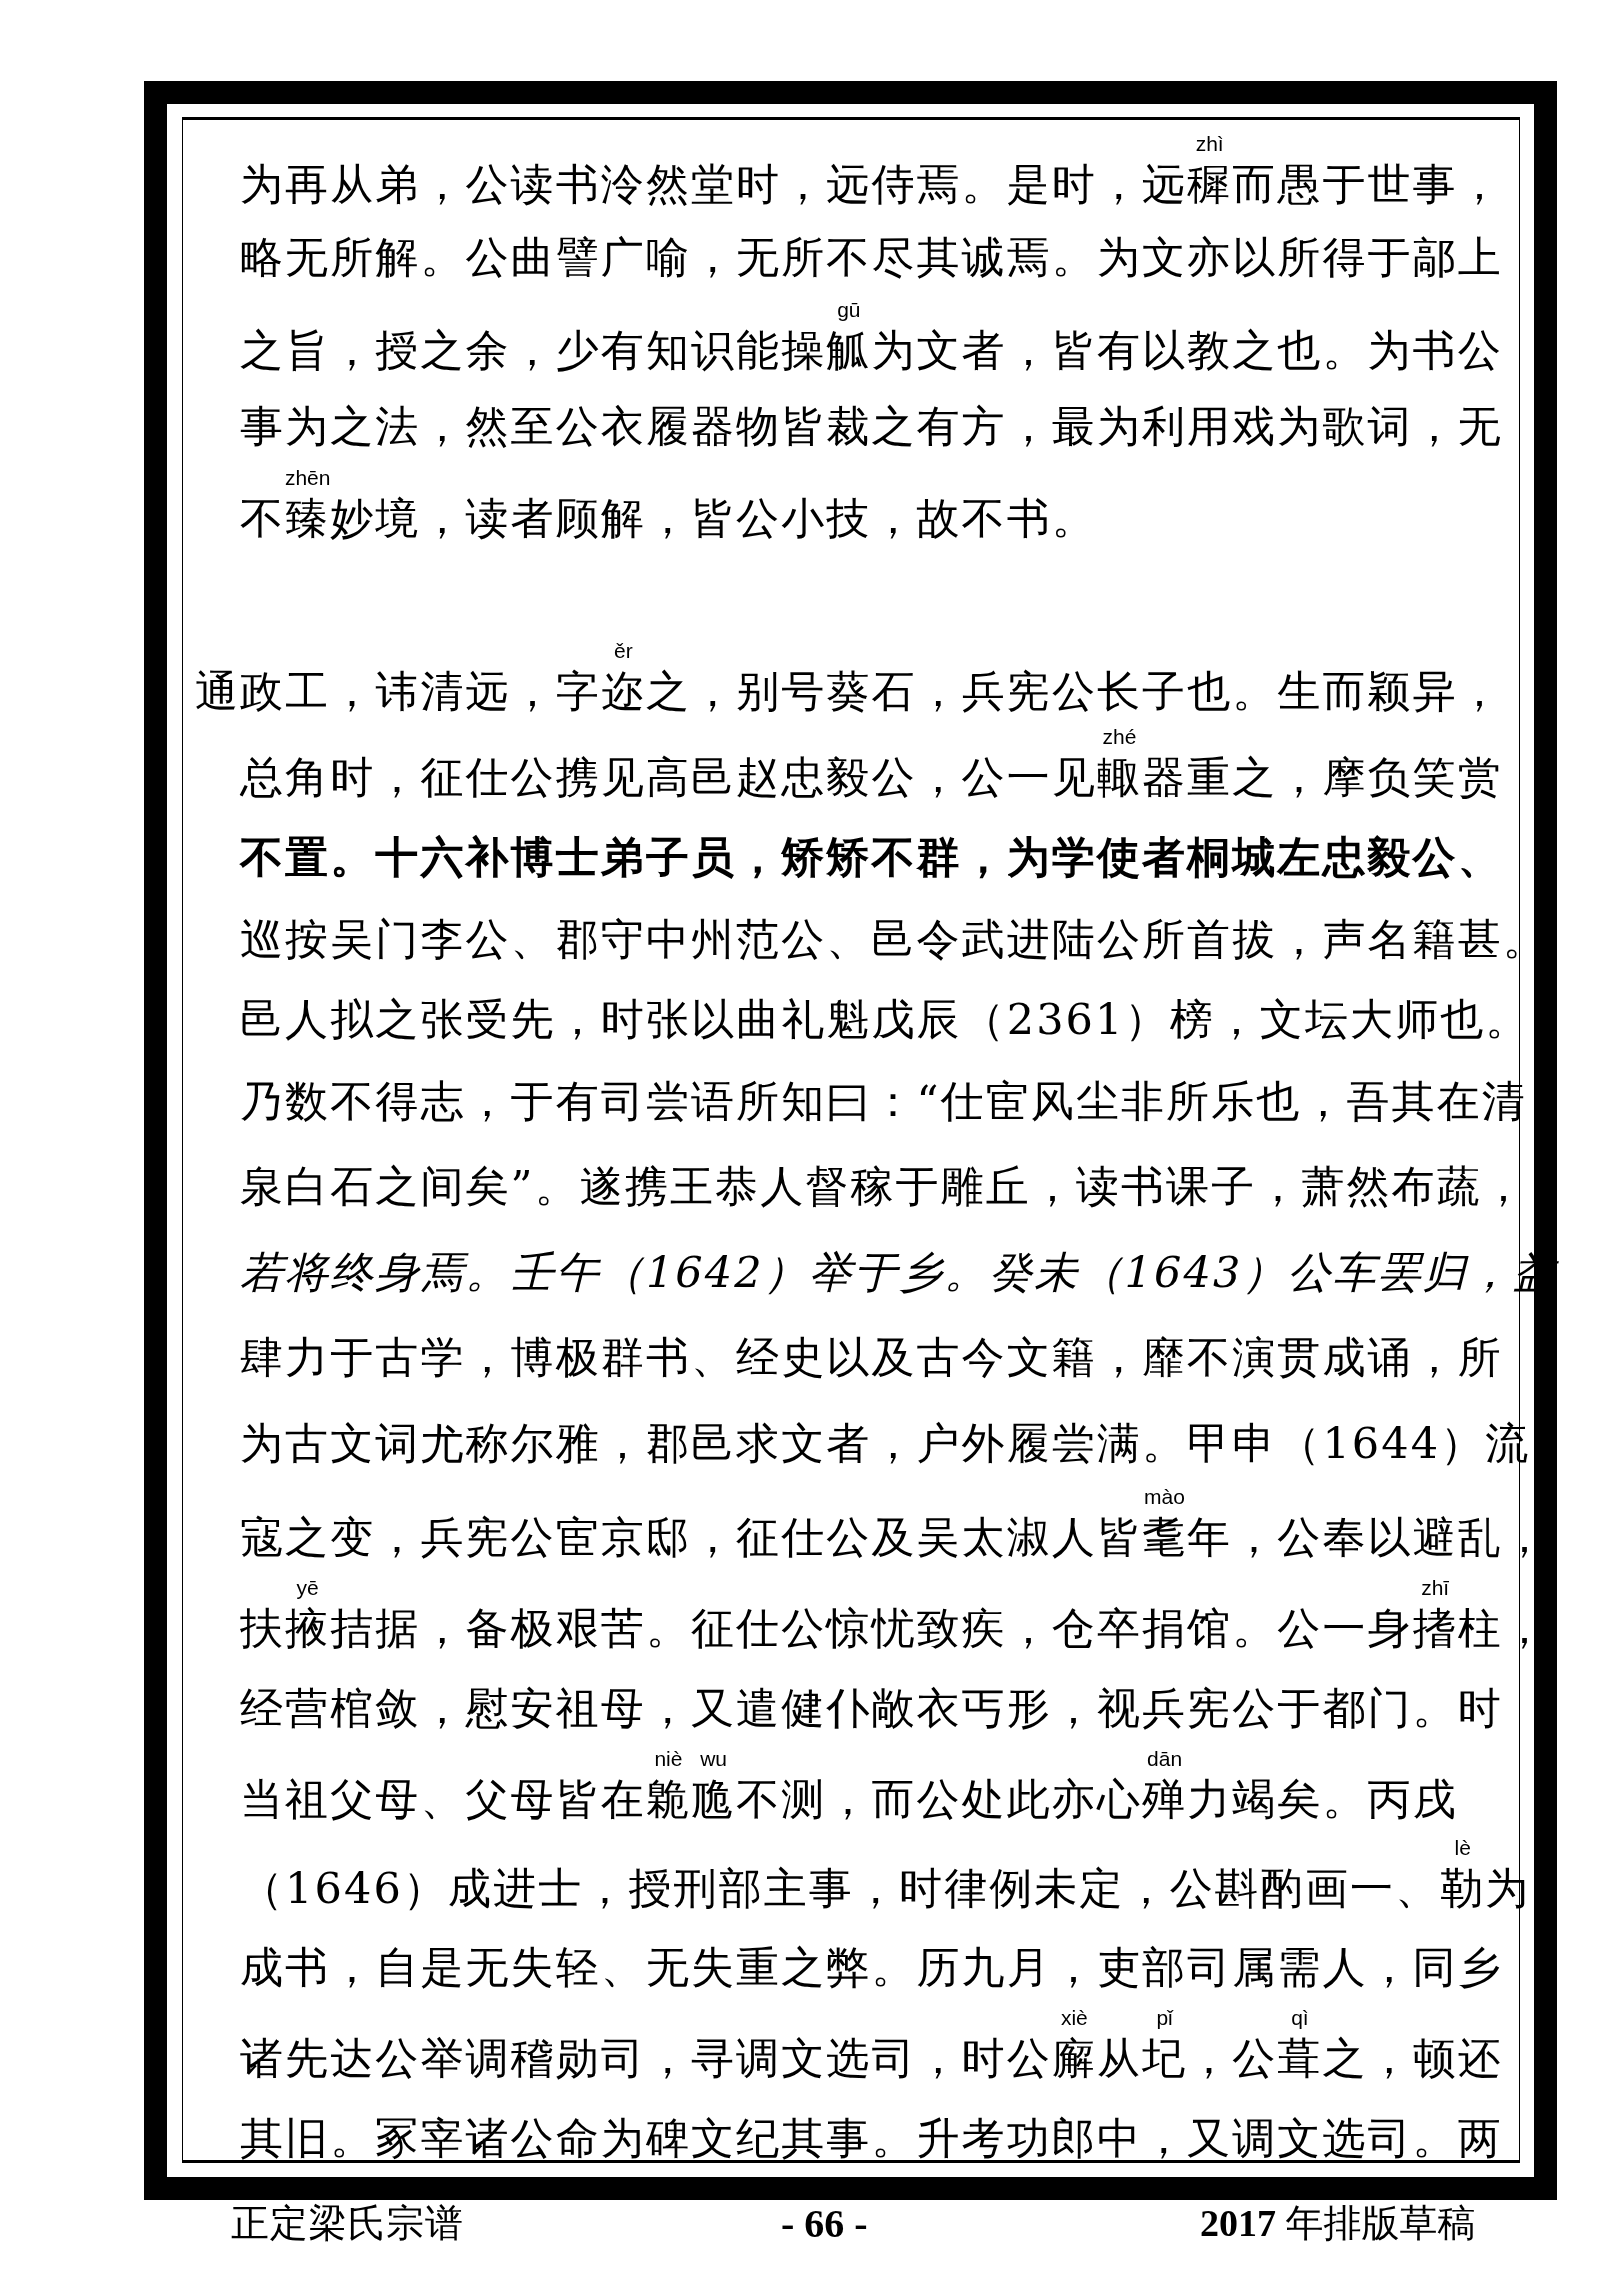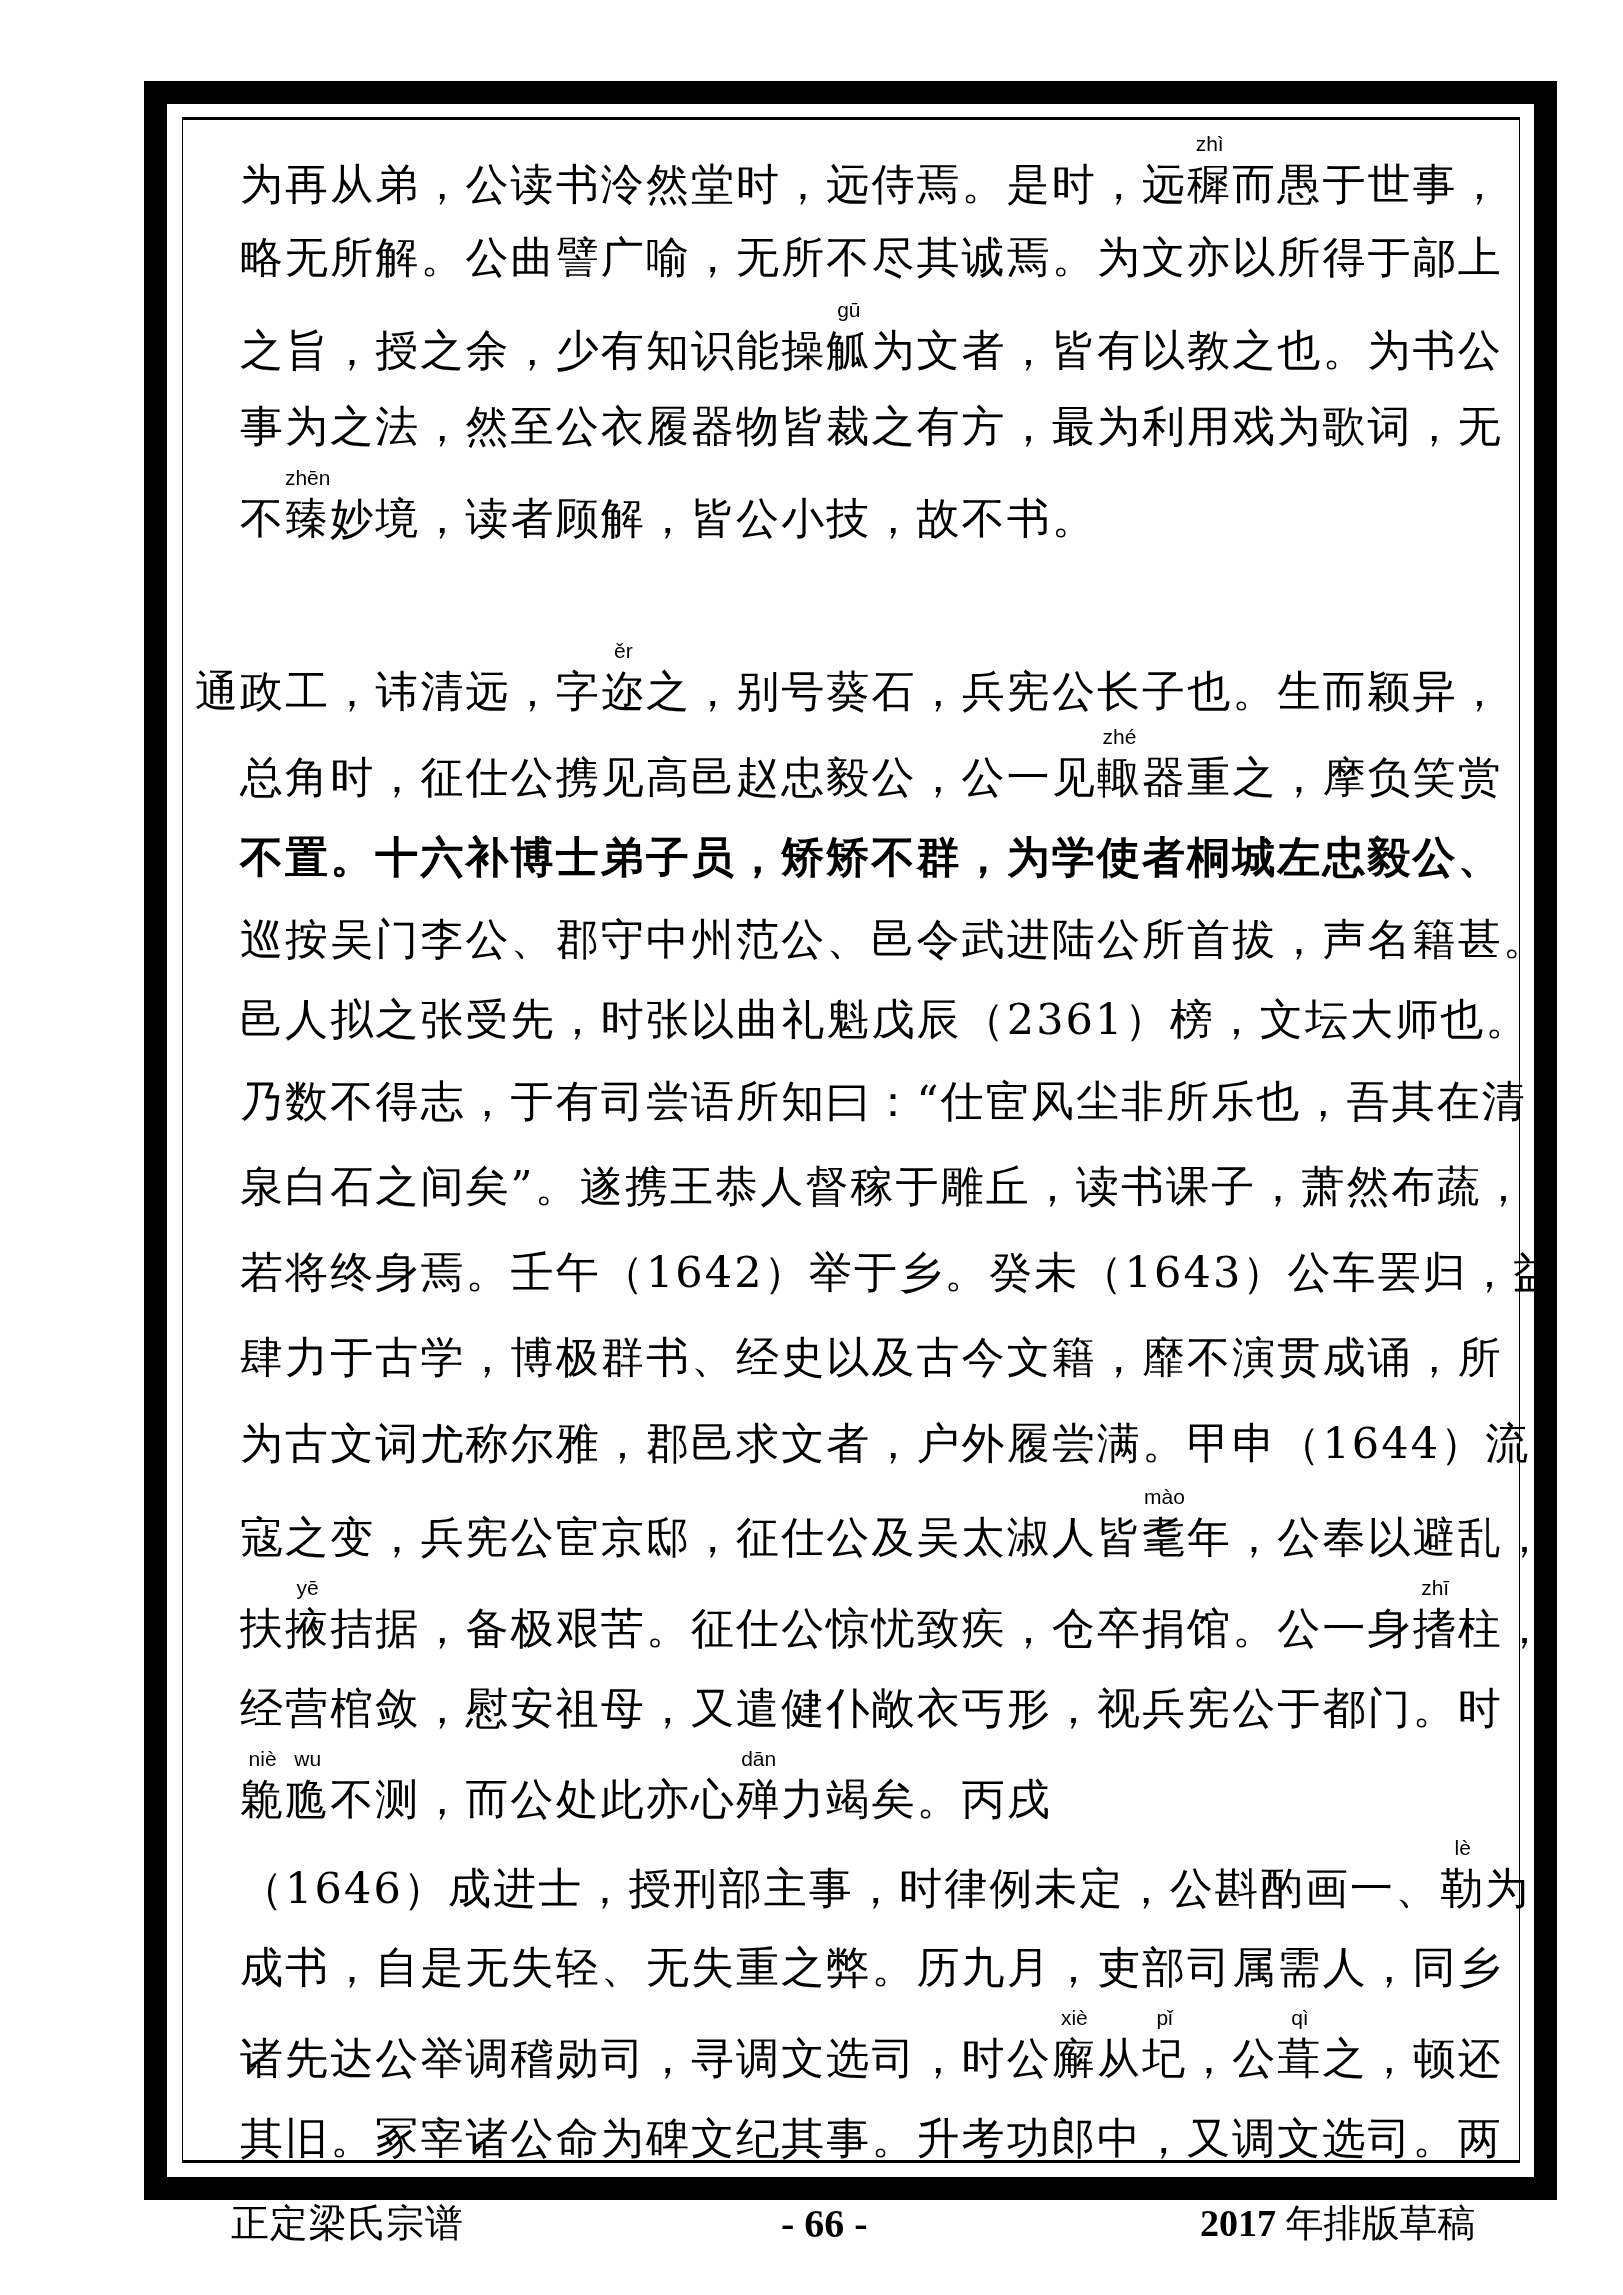--- a/index.html
+++ b/index.html
@@ -112,27 +112,27 @@
     <div class="line" style="top: 326px;"><span class="seg">之旨，授之余，少有知识能操</span><span class="rb"><span class="rt">gū</span><span>觚</span></span><span class="seg">为文者，皆有以教之也。为书公</span></div>
     <div class="line" style="top: 402px;"><span class="seg">事为之法，然至公衣履器物皆裁之有方，最为利用戏为歌词，无</span></div>
     <div class="line" style="top: 494px;"><span class="seg">不</span><span class="rb"><span class="rt">zhēn</span><span>臻</span></span><span class="seg">妙境，读者顾解，皆公小技，故不书。</span></div>
     <div class="line first" style="top: 667px;"><span class="seg">通政工，讳清远，字</span><span class="rb"><span class="rt">ěr</span><span>迩</span></span><span class="seg">之，别号葵石，兵宪公长子也。生而颖异，</span></div>
     <div class="line" style="top: 753px;"><span class="seg">总角时，征仕公携见高邑赵忠毅公，公一见</span><span class="rb"><span class="rt">zhé</span><span>輙</span></span><span class="seg">器重之，摩负笑赏</span></div>
     <div class="line" style="top: 833px; font-weight: bold;"><span class="seg">不置。十六补博士弟子员，矫矫不群，为学使者桐城左忠毅公、</span></div>
     <div class="line" style="top: 915px;"><span class="seg">巡按吴门李公、郡守中州范公、邑令武进陆公所首拔，声名籍甚。</span></div>
     <div class="line" style="top: 995px;"><span class="seg">邑人拟之张受先，时张以曲礼魁戊辰（2361）榜，文坛大师也。</span></div>
     <div class="line" style="top: 1077px;"><span class="seg">乃数不得志，于有司尝语所知曰：“仕宦风尘非所乐也，吾其在清</span></div>
     <div class="line" style="top: 1162px;"><span class="seg">泉白石之间矣”。遂携王恭人督稼于雕丘，读书课子，萧然布蔬，</span></div>
-    <div class="line" style="top: 1248px;"><span class="seg">若将终身焉。壬午（1642）举于乡。癸未（1643）公车罢归，益</span></div>
+    <div class="line" style="top: 1248px; font-style: italic;"><span class="seg">若将终身焉。壬午（1642）举于乡。癸未（1643）公车罢归，益</span></div>
     <div class="line" style="top: 1333px;"><span class="seg">肆力于古学，博极群书、经史以及古今文籍，靡不演贯成诵，所</span></div>
     <div class="line" style="top: 1419px;"><span class="seg">为古文词尤称尔雅，郡邑求文者，户外履尝满。甲申（1644）流</span></div>
     <div class="line" style="top: 1513px;"><span class="seg">寇之变，兵宪公宦京邸，征仕公及吴太淑人皆</span><span class="rb"><span class="rt">mào</span><span>耄</span></span><span class="seg">年，公奉以避乱，</span></div>
     <div class="line" style="top: 1604px;"><span class="seg">扶</span><span class="rb"><span class="rt">yē</span><span>掖</span></span><span class="seg">拮据，备极艰苦。征仕公惊忧致疾，仓卒捐馆。公一身</span><span class="rb"><span class="rt">zhī</span><span>搘</span></span><span class="seg">柱，</span></div>
     <div class="line" style="top: 1684px;"><span class="seg">经营棺敛，慰安祖母，又遣健仆敞衣丐形，视兵宪公于都门。时</span></div>
-    <div class="line" style="top: 1775px;"><span class="rb"><span class="rt">niè</span><span>臲</span></span><span class="rb"><span class="rt">wu</span><span>卼</span></span><span class="seg">不测，而公处此亦心</span><span class="rb"><span class="rt">dān</span><span>殚</span></span><span class="seg">力竭矣。丙戌</span></div>
+    <div class="line" style="top: 1775px;"><span class="seg">当祖父母、父母皆在</span><span class="rb"><span class="rt">niè</span><span>臲</span></span><span class="rb"><span class="rt">wu</span><span>卼</span></span><span class="seg">不测，而公处此亦心</span><span class="rb"><span class="rt">dān</span><span>殚</span></span><span class="seg">力竭矣。丙戌</span></div>
     <div class="line" style="top: 1864px;"><span class="seg">（1646）成进士，授刑部主事，时律例未定，公斟酌画一、</span><span class="rb"><span class="rt">lè</span><span>勒</span></span><span class="seg">为</span></div>
     <div class="line" style="top: 1943px;"><span class="seg">成书，自是无失轻、无失重之弊。历九月，吏部司属需人，同乡</span></div>
     <div class="line" style="top: 2034px;"><span class="seg">诸先达公举调稽勋司，寻调文选司，时公</span><span class="rb"><span class="rt">xiè</span><span>廨</span></span><span class="seg">从</span><span class="rb"><span class="rt">pǐ</span><span>圮</span></span><span class="seg">，公</span><span class="rb"><span class="rt">qì</span><span>葺</span></span><span class="seg">之，顿还</span></div>
     <div class="line" style="top: 2114px;"><span class="seg">其旧。冢宰诸公命为碑文纪其事。升考功郎中，又调文选司。两</span></div>
   </div>
 
 <div class="footer-left">正定梁氏宗谱</div>
 <div class="footer-center">- 66 -</div>
 <div class="footer-right"><span class="yr">2017</span><span> 年排版草稿</span></div>
 

